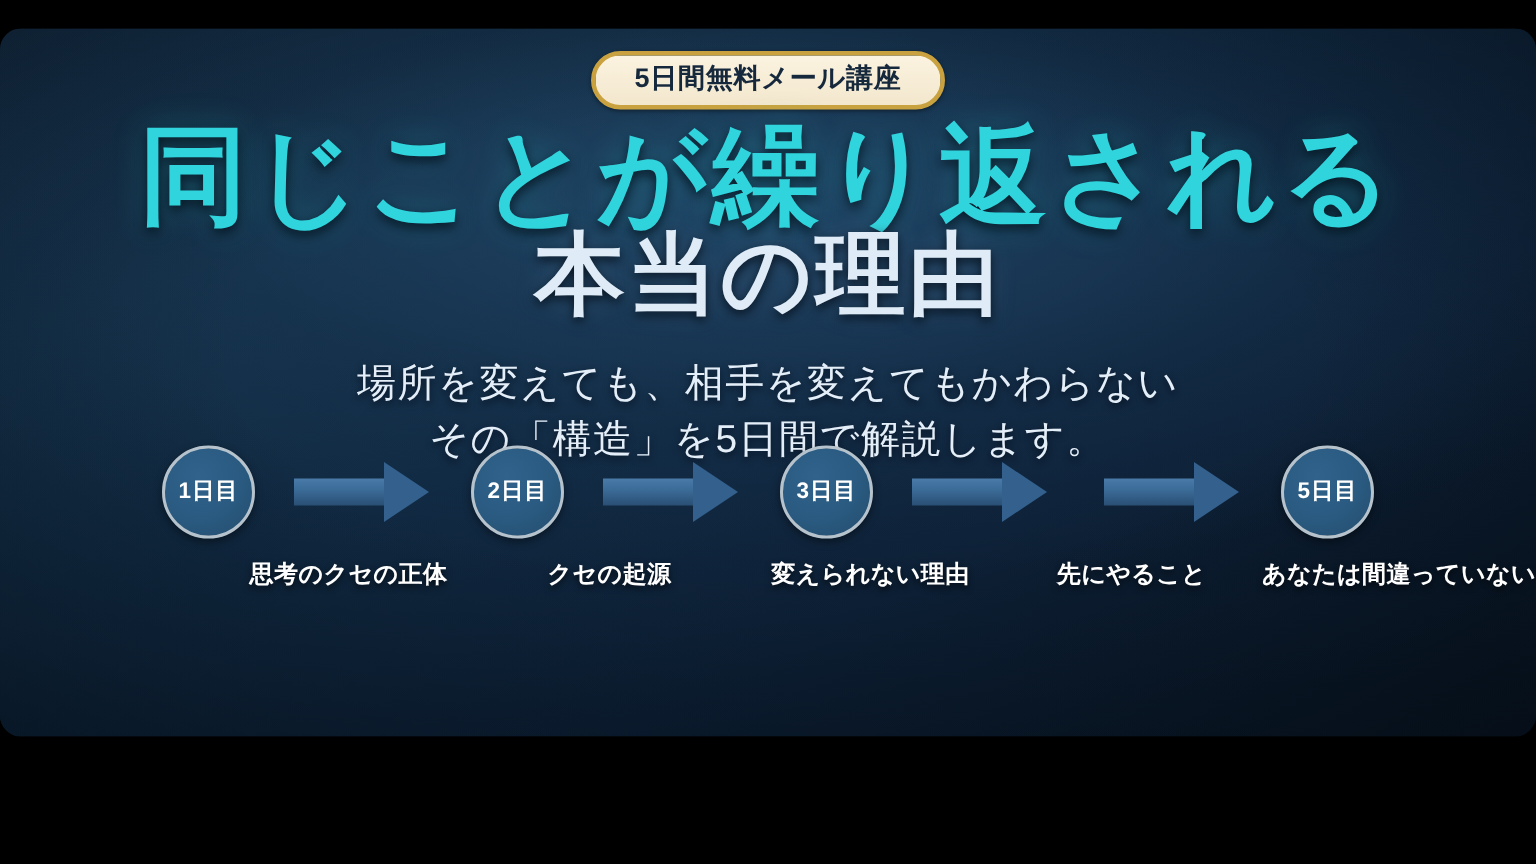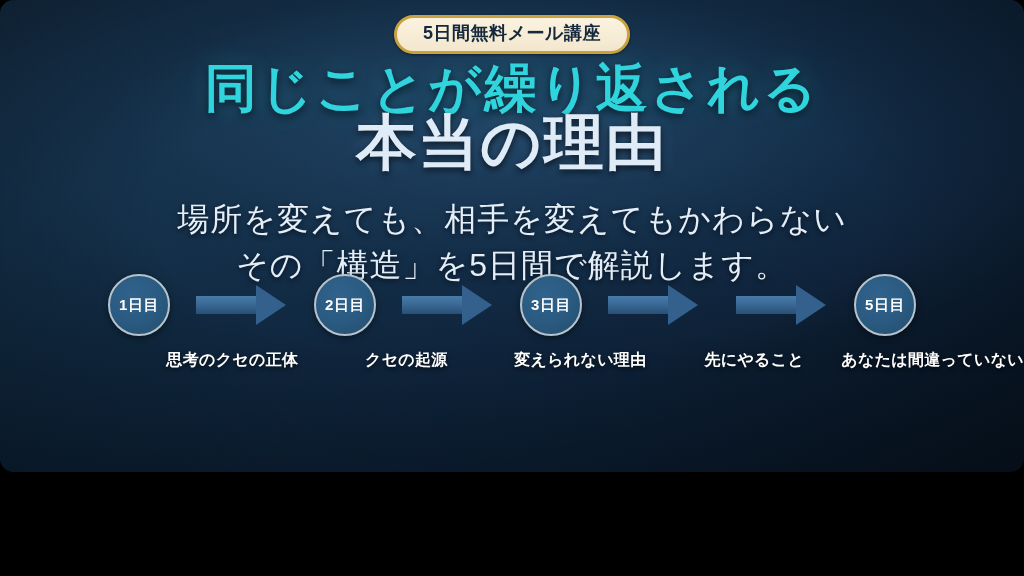--- a/index.html
+++ b/index.html
@@ -17,20 +17,21 @@
   #slide {
     position: relative;
     width: 1024px;
     height: 472px;
     box-sizing: border-box;
     border-radius: 14px;
     overflow: hidden;
     background:
       radial-gradient(ellipse 90% 70% at 50% 26%, rgba(42,84,122,0.62) 0%, rgba(28,60,92,0.30) 42%, rgba(12,30,48,0.0) 74%),
       linear-gradient(152deg, #17314a 0%, #143048 22%, #102840 45%, #0d2036 68%, #0a1828 88%, #081320 100%);
+    margin-top: 19px;
   }
   
   #slide::after {
     content: "";
     position: absolute;
     inset: 0;
     pointer-events: none;
     background: radial-gradient(ellipse 78% 72% at 50% 45%, rgba(0,0,0,0) 45%, rgba(3,10,18,0.55) 100%);
   }
   #slide > * { position: relative; z-index: 2; }
@@ -64,34 +65,34 @@
     line-height: 1.03;
     letter-spacing: 2px;
   }
   .hl-line {
     display: block;
     color: #dfecf7;
     text-shadow: 0 3px 7px rgba(2,10,20,0.85), 0 0 18px rgba(140,190,230,0.20);
   }
   .hl-1 { font-size: 60px; }
   .hl-2 {
-    font-size: 52px;
+    font-size: 72px;
     color: #2fd4dc;
     letter-spacing: 3px;
     text-shadow: 0 3px 8px rgba(2,12,22,0.8), 0 0 22px rgba(47,212,220,0.30);
     margin-top: -2px;
   }
   .hl-3 { font-size: 60px; margin-top: -2px; }
 
   
   .subtitle {
     margin-top: 22px;
     text-align: center;
     color: #e4eef8;
-    font-size: 32px;
+    font-size: 26px;
     line-height: 1.42;
     letter-spacing: 1px;
     text-shadow: 0 2px 5px rgba(2,10,20,0.75);
   }
   .subtitle span { display: block; }
 
   
   .steps {
     position: absolute;
     left: 0;

